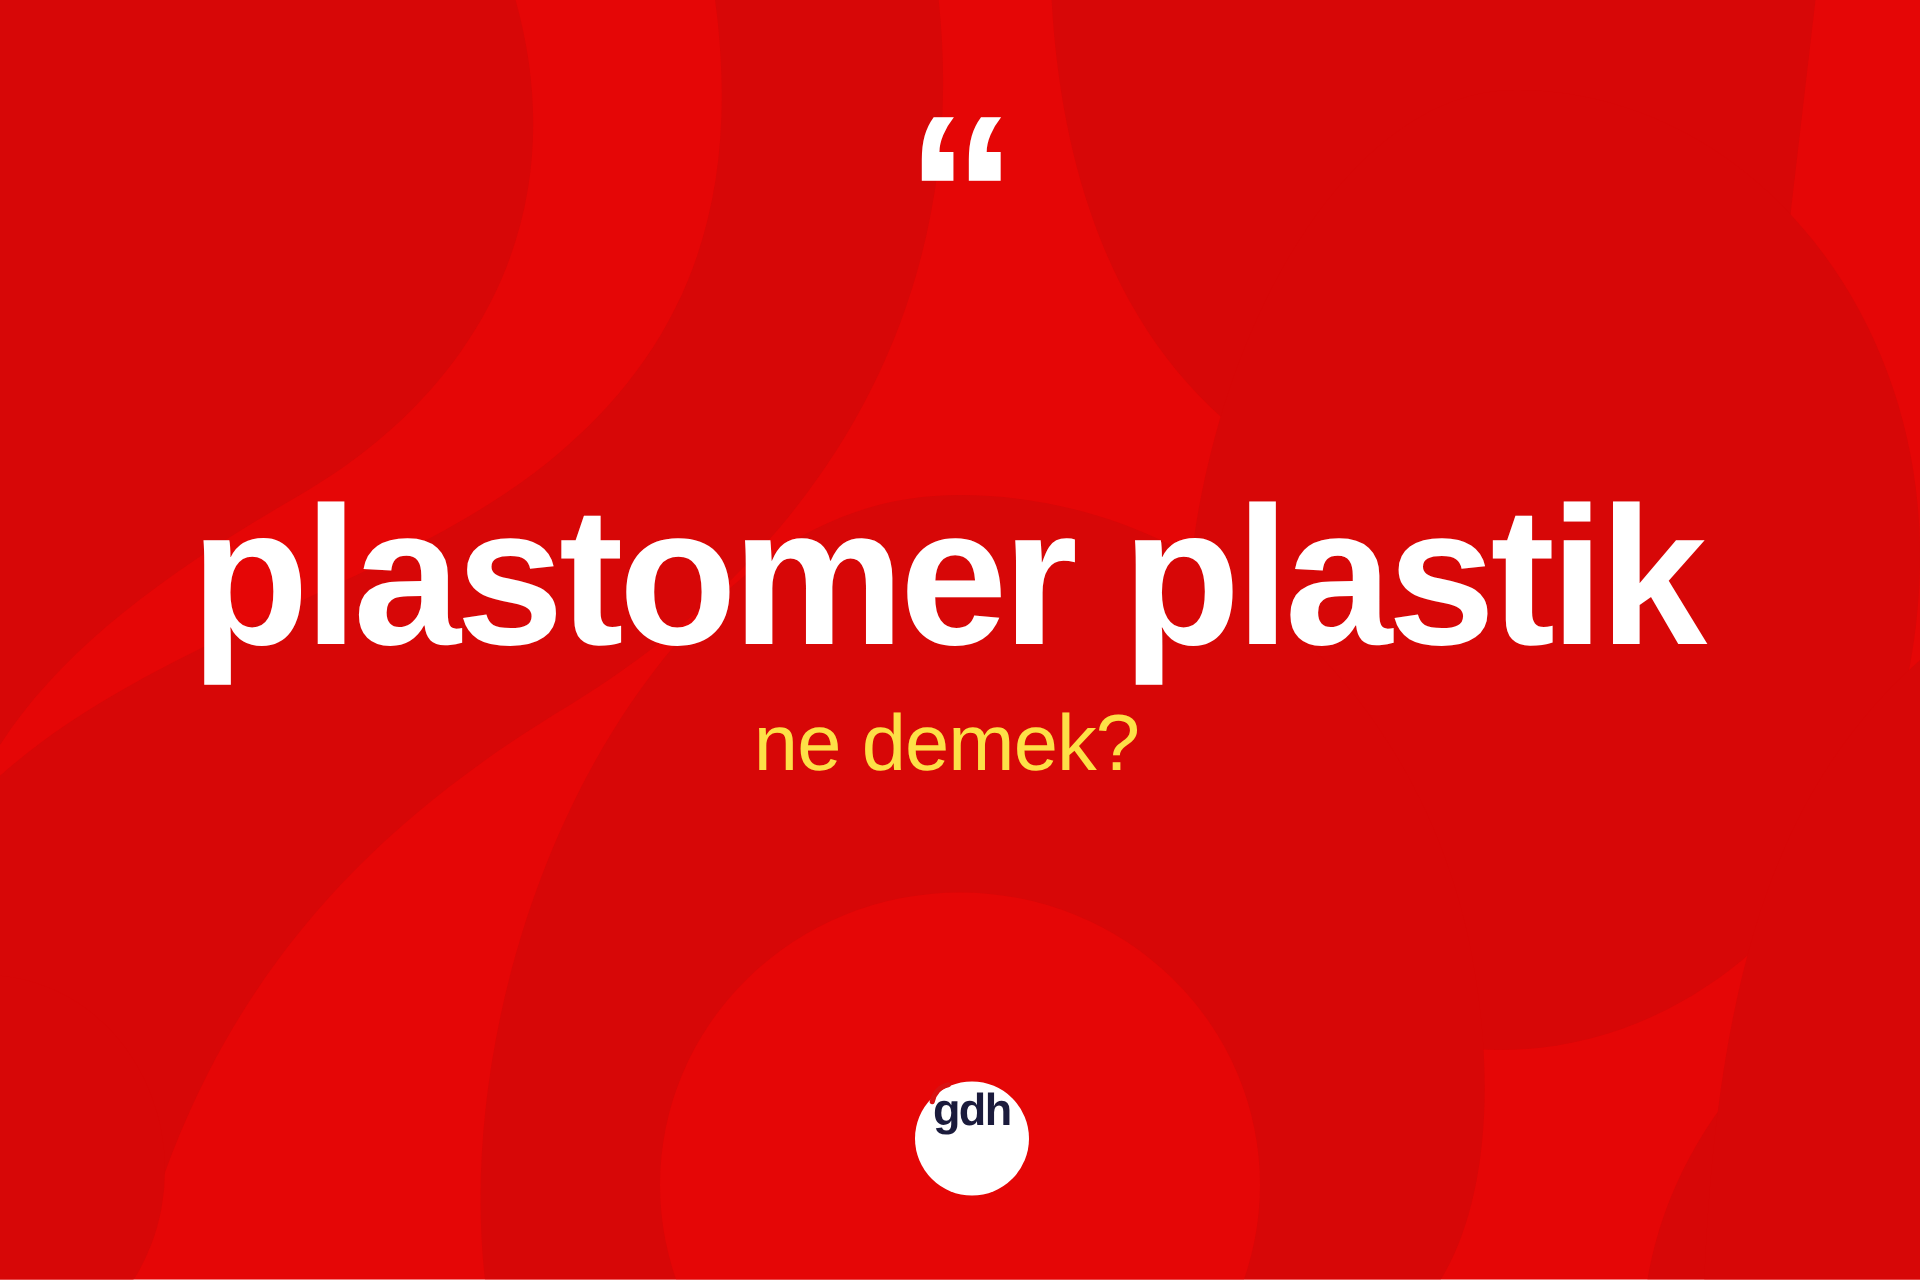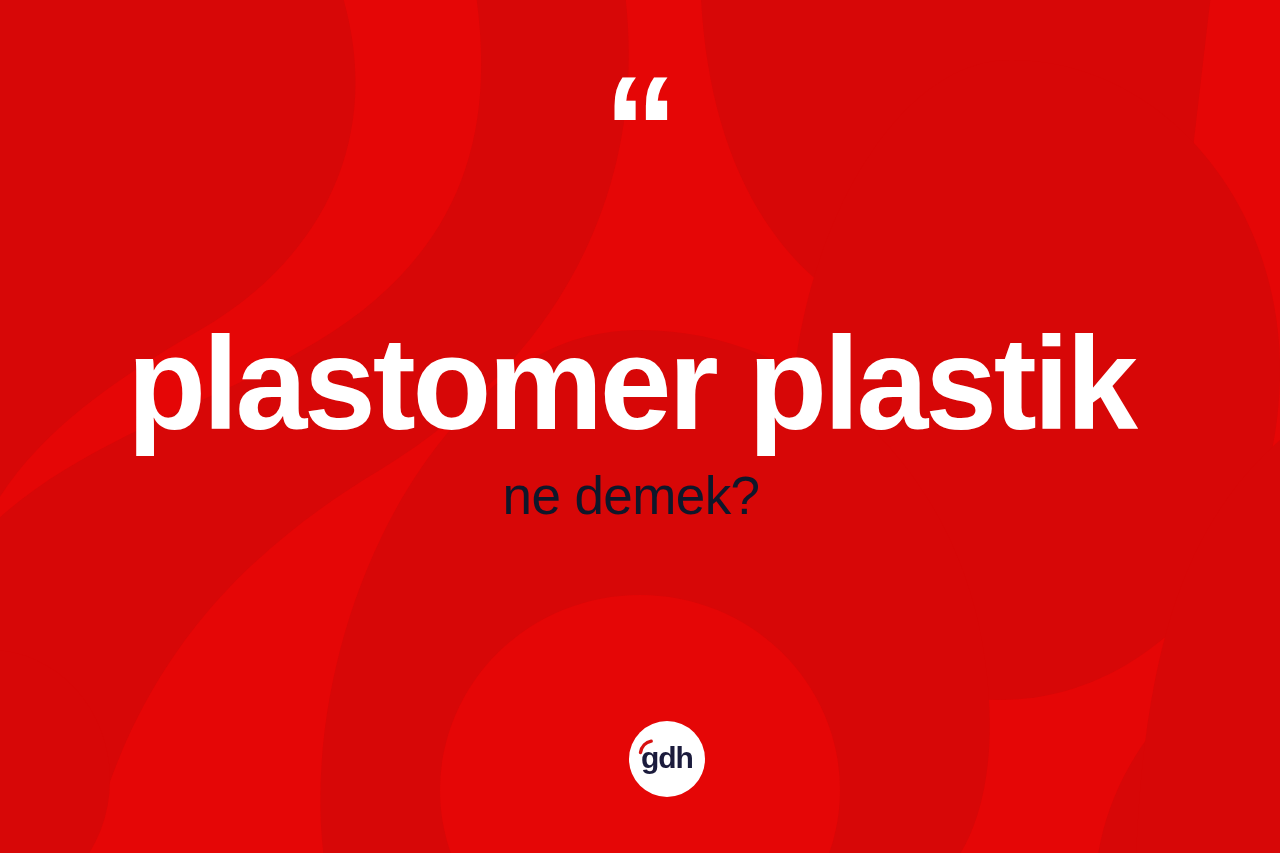--- a/index.html
+++ b/index.html
@@ -59,39 +59,38 @@
     font-weight: 700;
     line-height: 1.0;
     letter-spacing: -3.2px;
     white-space: nowrap;
     transform: scaleX(0.985);
   }
 
   #page-subtitle {
     margin: 0;
     margin-top: 20px;
-    color: #0f172a;
+    color: #fde047;
     font-size: 53px;
     font-weight: 400;
     line-height: 1.0;
     letter-spacing: -0.6px;
     white-space: nowrap;
   }
 
   
   #brand-logo {
     position: absolute;
-    left: 629px;
+    left: 610px;
     top: 721px;
     width: 76px;
     height: 76px;
     border-radius: 50%;
     background: #ffffff;
     display: flex;
-    align-items: center;
     justify-content: center;
   }
 
   #brand-logo svg { display: block; }
 </style>
 </head>
 <body>
 
 <div id="card">
 

